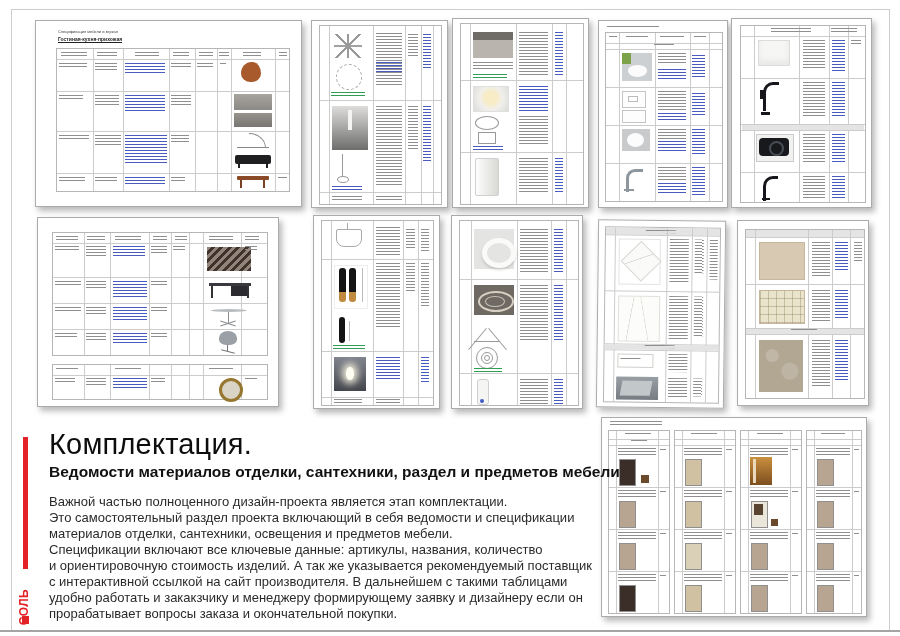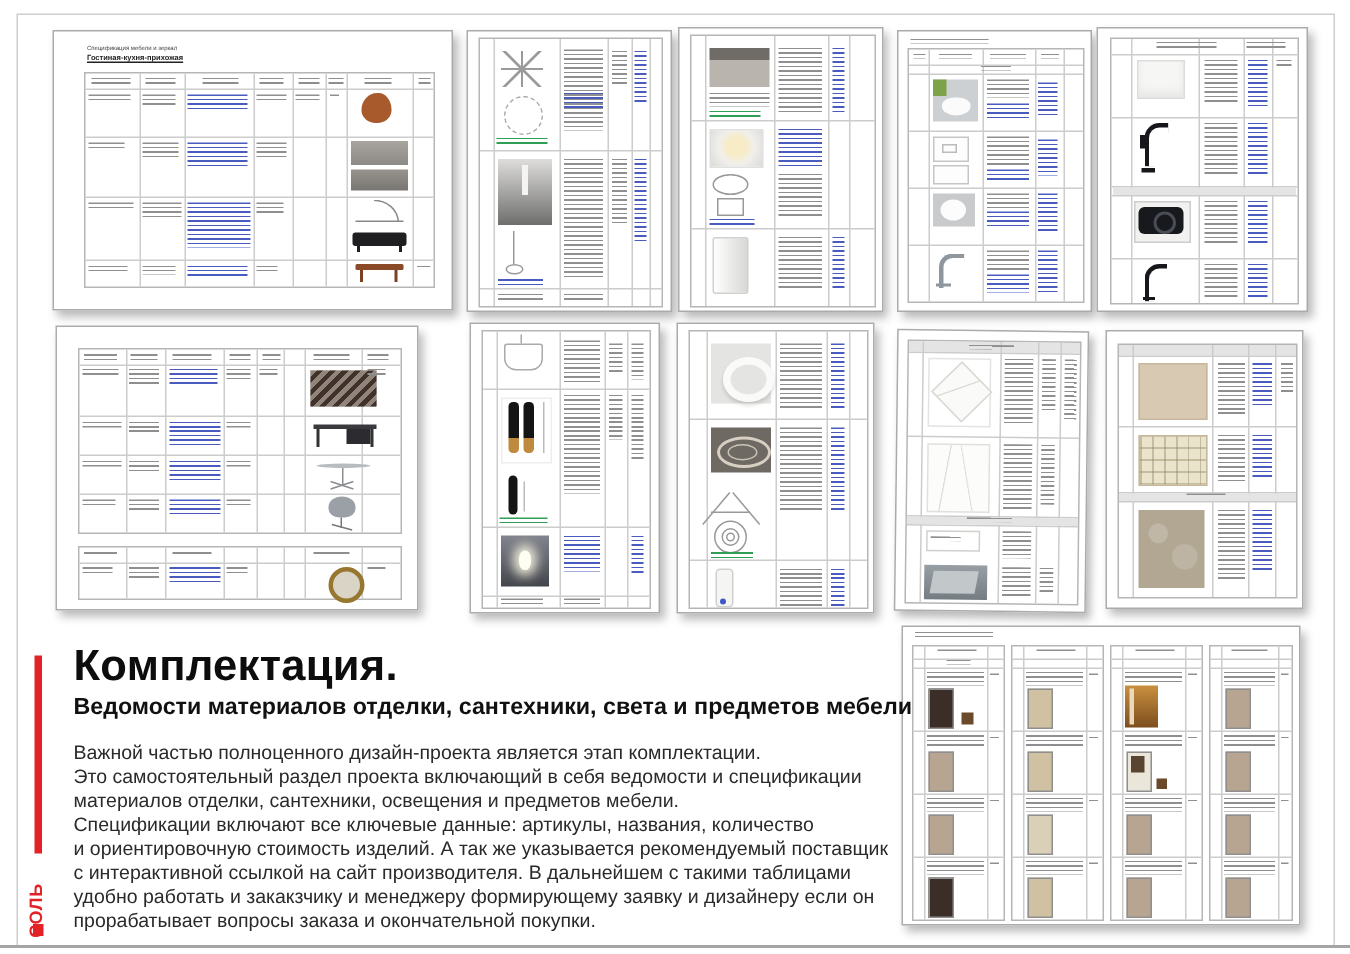--- a/index.html
+++ b/index.html
@@ -21,21 +21,21 @@
   .door{position:absolute;border:1px solid #8f8f8f;}
   .dk{background:#3b2d27}.tp{background:#b8a591}.bge{background:#cfc1a2}.lbg{background:#dad0b8}
   .star{background:
     linear-gradient(0deg,rgba(0,0,0,0) 47%,#9a9a9a 48% 52%,rgba(0,0,0,0) 53%),
     linear-gradient(90deg,rgba(0,0,0,0) 47%,#9a9a9a 48% 52%,rgba(0,0,0,0) 53%),
     linear-gradient(45deg,rgba(0,0,0,0) 47%,#9a9a9a 48% 52%,rgba(0,0,0,0) 53%),
     linear-gradient(135deg,rgba(0,0,0,0) 47%,#9a9a9a 48% 52%,rgba(0,0,0,0) 53%);}
   .spout{border-left:3px solid #17171b;border-top:3px solid #17171b;border-top-left-radius:10px;}
   .chrome{border-left:3px solid #8f979e;border-top:3px solid #8f979e;border-top-left-radius:9px;}
   
-  .h-title{position:absolute;left:49px;top:428px;margin:0;font-size:29px;font-weight:700;color:#0d0d0d;letter-spacing:.2px;}
+  .h-title{position:absolute;left:49px;top:428px;margin:0;font-size:29px;font-weight:400;color:#0d0d0d;letter-spacing:.2px;}
   .h-sub{position:absolute;left:49px;top:463px;margin:0;font-size:15.5px;font-weight:700;color:#111;}
   .h-body{position:absolute;left:49px;top:494px;width:552px;margin:0;font-size:13px;line-height:16px;color:#2a2a2a;white-space:pre-line;}
   .brand-bar{position:absolute;left:23px;top:437px;width:5px;height:132px;background:#e32227;}
   .brand-txt{color:#e32227;font-weight:bold;font-size:12px;letter-spacing:.5px;white-space:nowrap;transform:rotate(-90deg);}
   .tiny4{position:absolute;font-size:4px;color:#444;}
   .tiny5{position:absolute;font-size:5px;font-weight:bold;color:#222;text-decoration:underline;}
 </style>
 </head>
 <body>
 
@@ -532,21 +532,21 @@
   </div>
 </div>
 
 <div class="brand-bar"></div>
 <div class="ab" style="left:13px;top:566px;width:22px;height:48px;display:flex;align-items:flex-end;justify-content:center;">
   <span class="brand-txt">СОЛЬ</span>
 </div>
 <div class="ab" style="left:22px;top:616px;width:7px;height:8px;background:#e32227;"></div>
 
 <h1 class="h-title">Комплектация.</h1>
-<h2 class="h-sub">Ведомости материалов отделки, сантехники, света и предметов мебели</h2>
+<h2 class="h-sub">Ведомости материалов отделки, сантехники, раздел и предметов мебели</h2>
 <p class="h-body">Важной частью полноценного дизайн-проекта является этап комплектации.
 Это самостоятельный раздел проекта включающий в себя ведомости и спецификации
 материалов отделки, сантехники, освещения и предметов мебели.
 Спецификации включают все ключевые данные: артикулы, названия, количество
 и ориентировочную стоимость изделий. А так же указывается рекомендуемый поставщик
 с интерактивной ссылкой на сайт производителя. В дальнейшем с такими таблицами
 удобно работать и закакзчику и менеджеру формирующему заявку и дизайнеру если он
 прорабатывает вопросы заказа и окончательной покупки.</p>
 
 </body></html>

